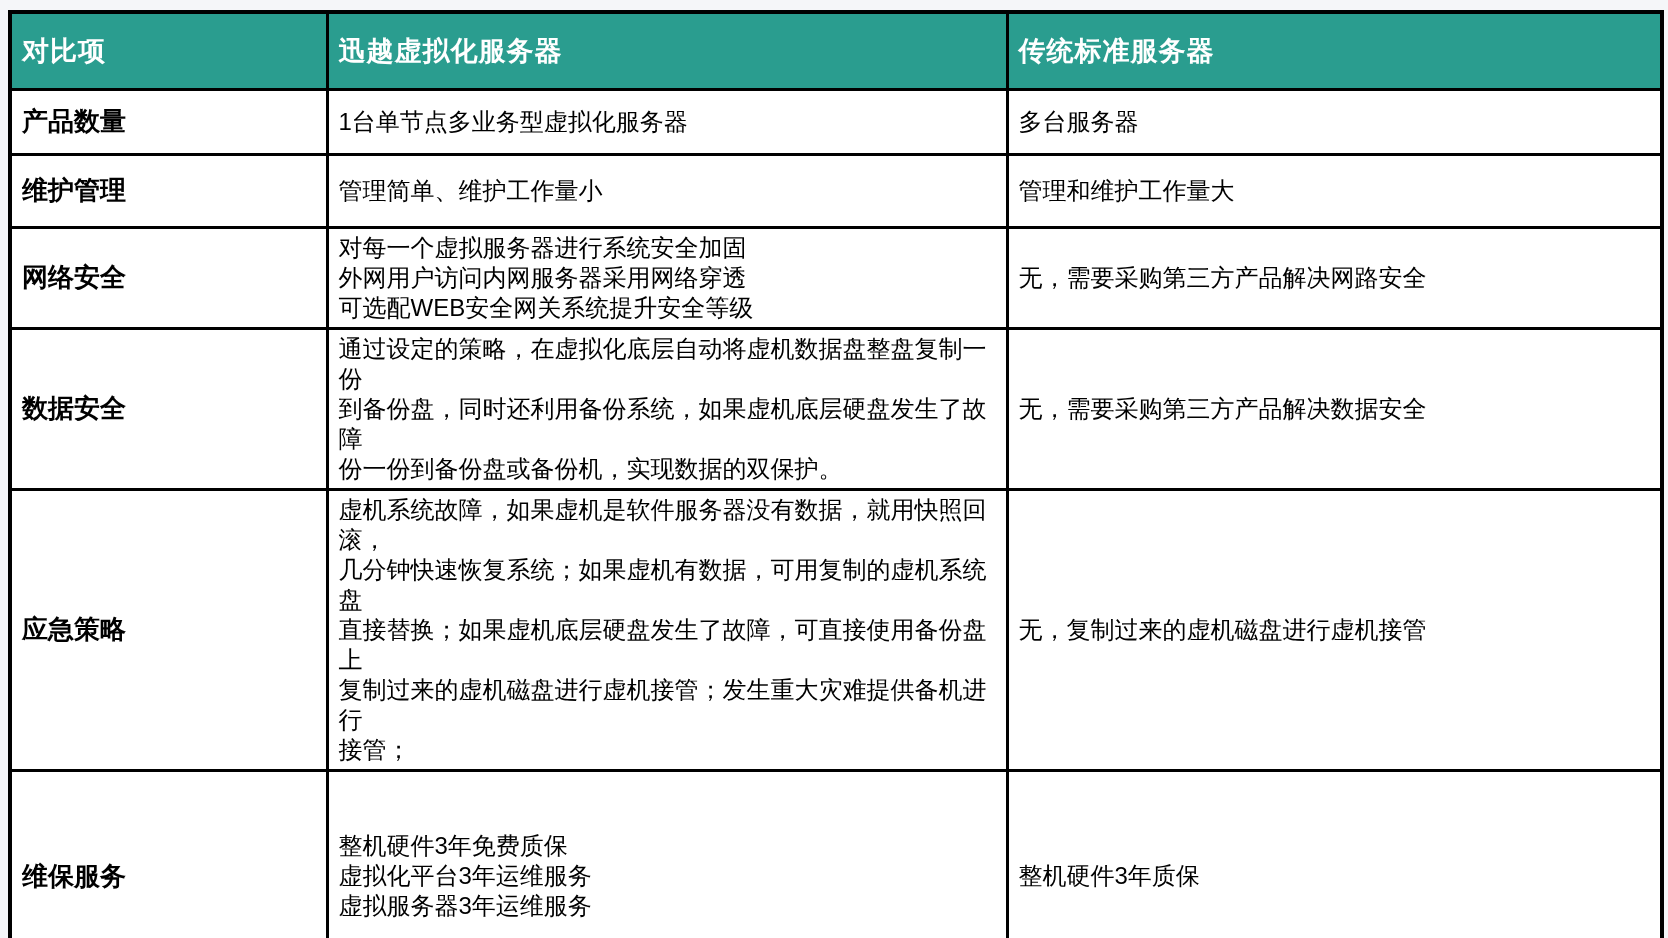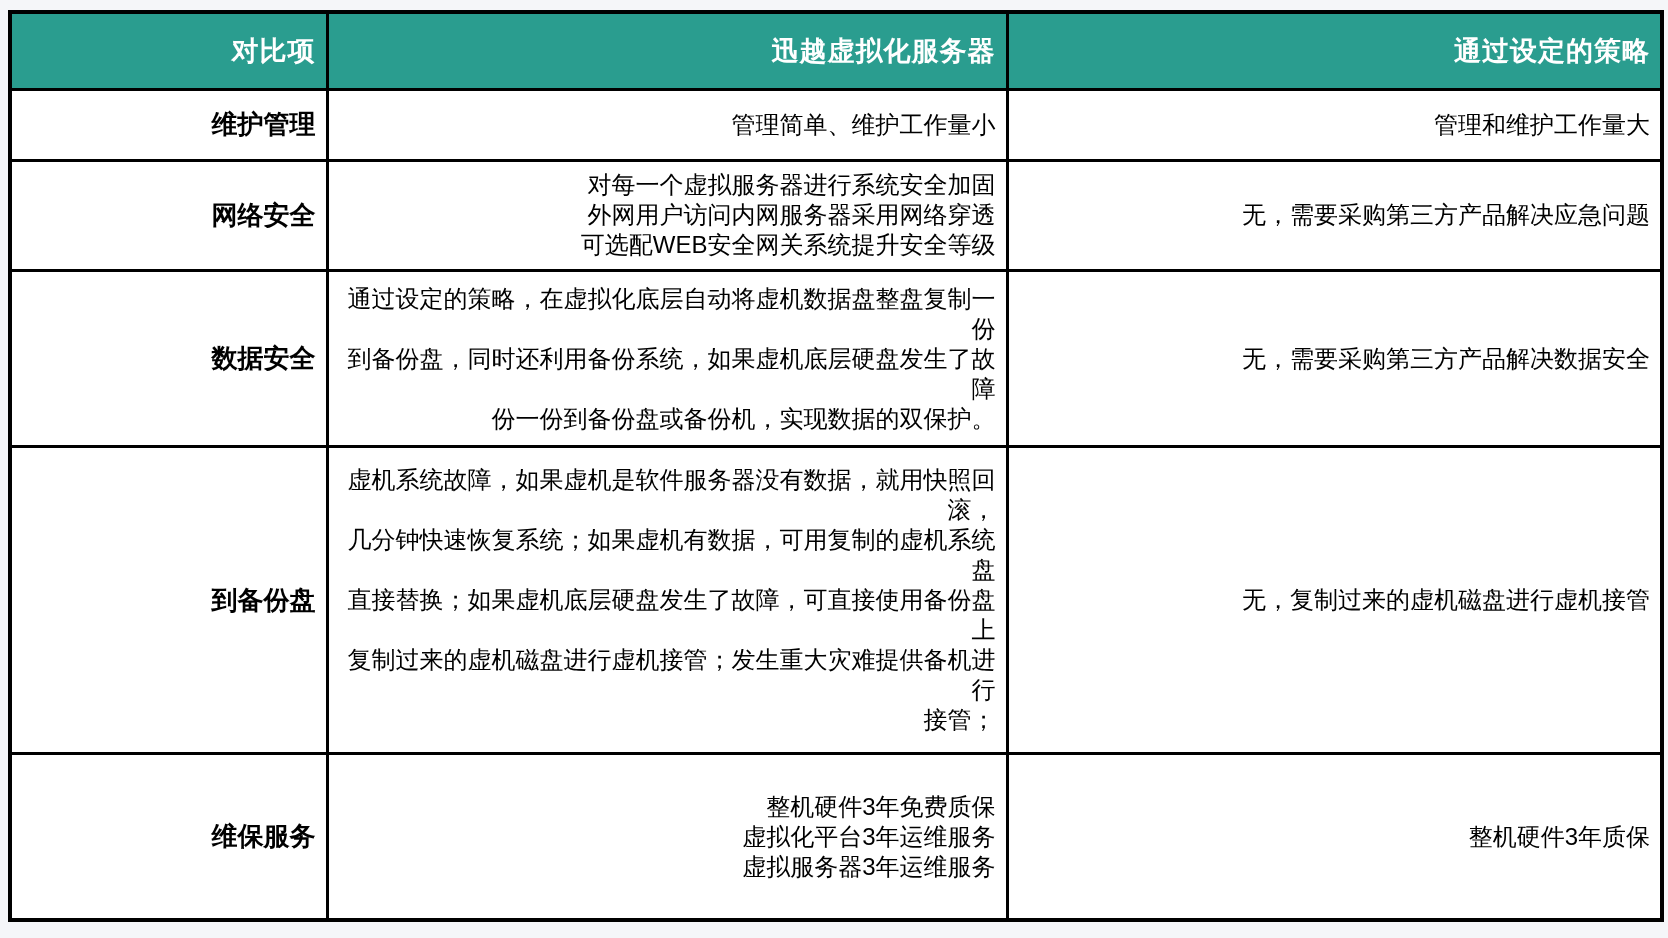--- a/index.html
+++ b/index.html
@@ -29,21 +29,21 @@
     border-collapse: collapse;
     table-layout: fixed;
     width: 1652px;
     height: 912px;
     background: var(--cell-bg);
     border: 4px solid var(--border);
   }
   table.compare th,
   table.compare td {
     border: 3px solid var(--border);
-    text-align: right;
+    text-align: left;
     vertical-align: middle;
     padding: 4px 10px;
     overflow: hidden;
   }
   thead tr { height: 77px; }
   tbody tr:nth-child(1) { height: 65px; }
   tbody tr:nth-child(2) { height: 73px; }
   tbody tr:nth-child(3) { height: 77px; }
   tbody tr:nth-child(4) { height: 133px; }
   tbody tr:nth-child(5) { height: 152px; }
@@ -73,45 +73,50 @@
   <table class="compare">
     <colgroup>
       <col style="width:317px">
       <col style="width:680px">
       <col style="width:655px">
     </colgroup>
     <thead>
       <tr>
         <th class="hdr">对比项</th>
         <th class="hdr">迅越虚拟化服务器</th>
-        <th class="hdr">通过设定的策略</th>
+        <th class="hdr">传统标准服务器</th>
       </tr>
     </thead>
     <tbody>
+      <tr>
+        <td class="row-label">产品数量</td>
+        <td class="cell-text">1台单节点多业务型虚拟化服务器</td>
+        <td class="cell-text">多台服务器</td>
+      </tr>
       <tr>
         <td class="row-label">维护管理</td>
         <td class="cell-text">管理简单、维护工作量小</td>
         <td class="cell-text">管理和维护工作量大</td>
       </tr>
       <tr>
         <td class="row-label">网络安全</td>
         <td class="cell-text">对每一个虚拟服务器进行系统安全加固
 外网用户访问内网服务器采用网络穿透
 可选配WEB安全网关系统提升安全等级</td>
-        <td class="cell-text">无，需要采购第三方产品解决应急问题</td>
+        <td class="cell-text">无，需要采购第三方产品解决网路安全</td>
       </tr>
       <tr>
         <td class="row-label">数据安全</td>
         <td class="cell-text">通过设定的策略，在虚拟化底层自动将虚机数据盘整盘复制一份
 到备份盘，同时还利用备份系统，如果虚机底层硬盘发生了故障
 份一份到备份盘或备份机，实现数据的双保护。</td>
         <td class="cell-text">无，需要采购第三方产品解决数据安全</td>
       </tr>
       <tr>
-        <td class="row-label">到备份盘</td>
+        <td class="row-label">应急策略</td>
         <td class="cell-text">虚机系统故障，如果虚机是软件服务器没有数据，就用快照回滚，
 几分钟快速恢复系统；如果虚机有数据，可用复制的虚机系统盘
 直接替换；如果虚机底层硬盘发生了故障，可直接使用备份盘上
 复制过来的虚机磁盘进行虚机接管；发生重大灾难提供备机进行
 接管；</td>
         <td class="cell-text">无，复制过来的虚机磁盘进行虚机接管</td>
       </tr>
       <tr>
         <td class="row-label">维保服务</td>
         <td class="cell-text">整机硬件3年免费质保

